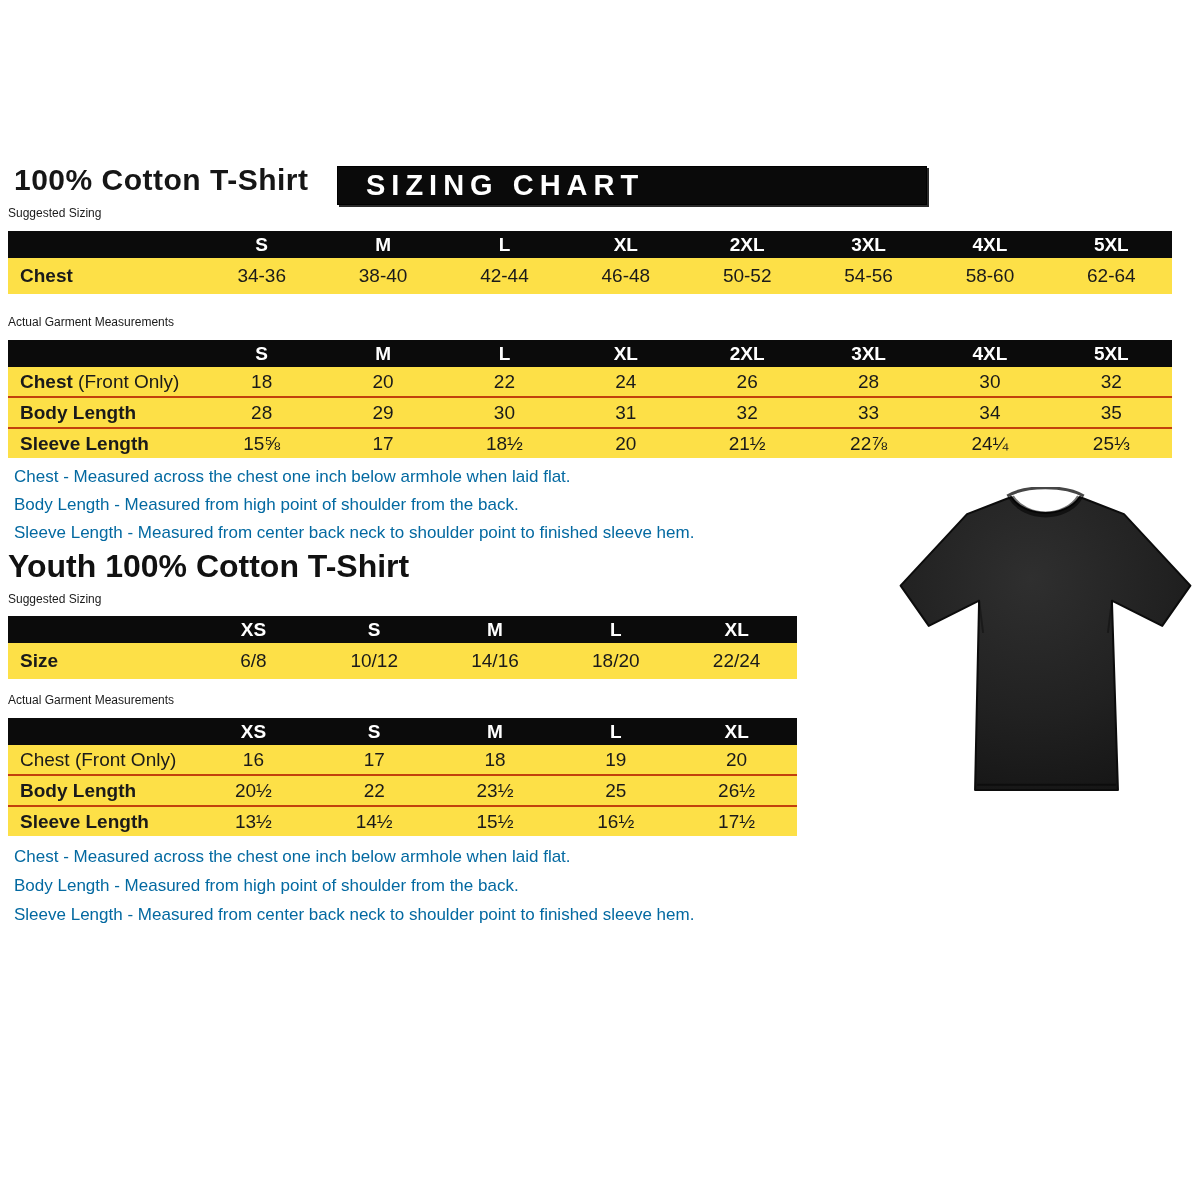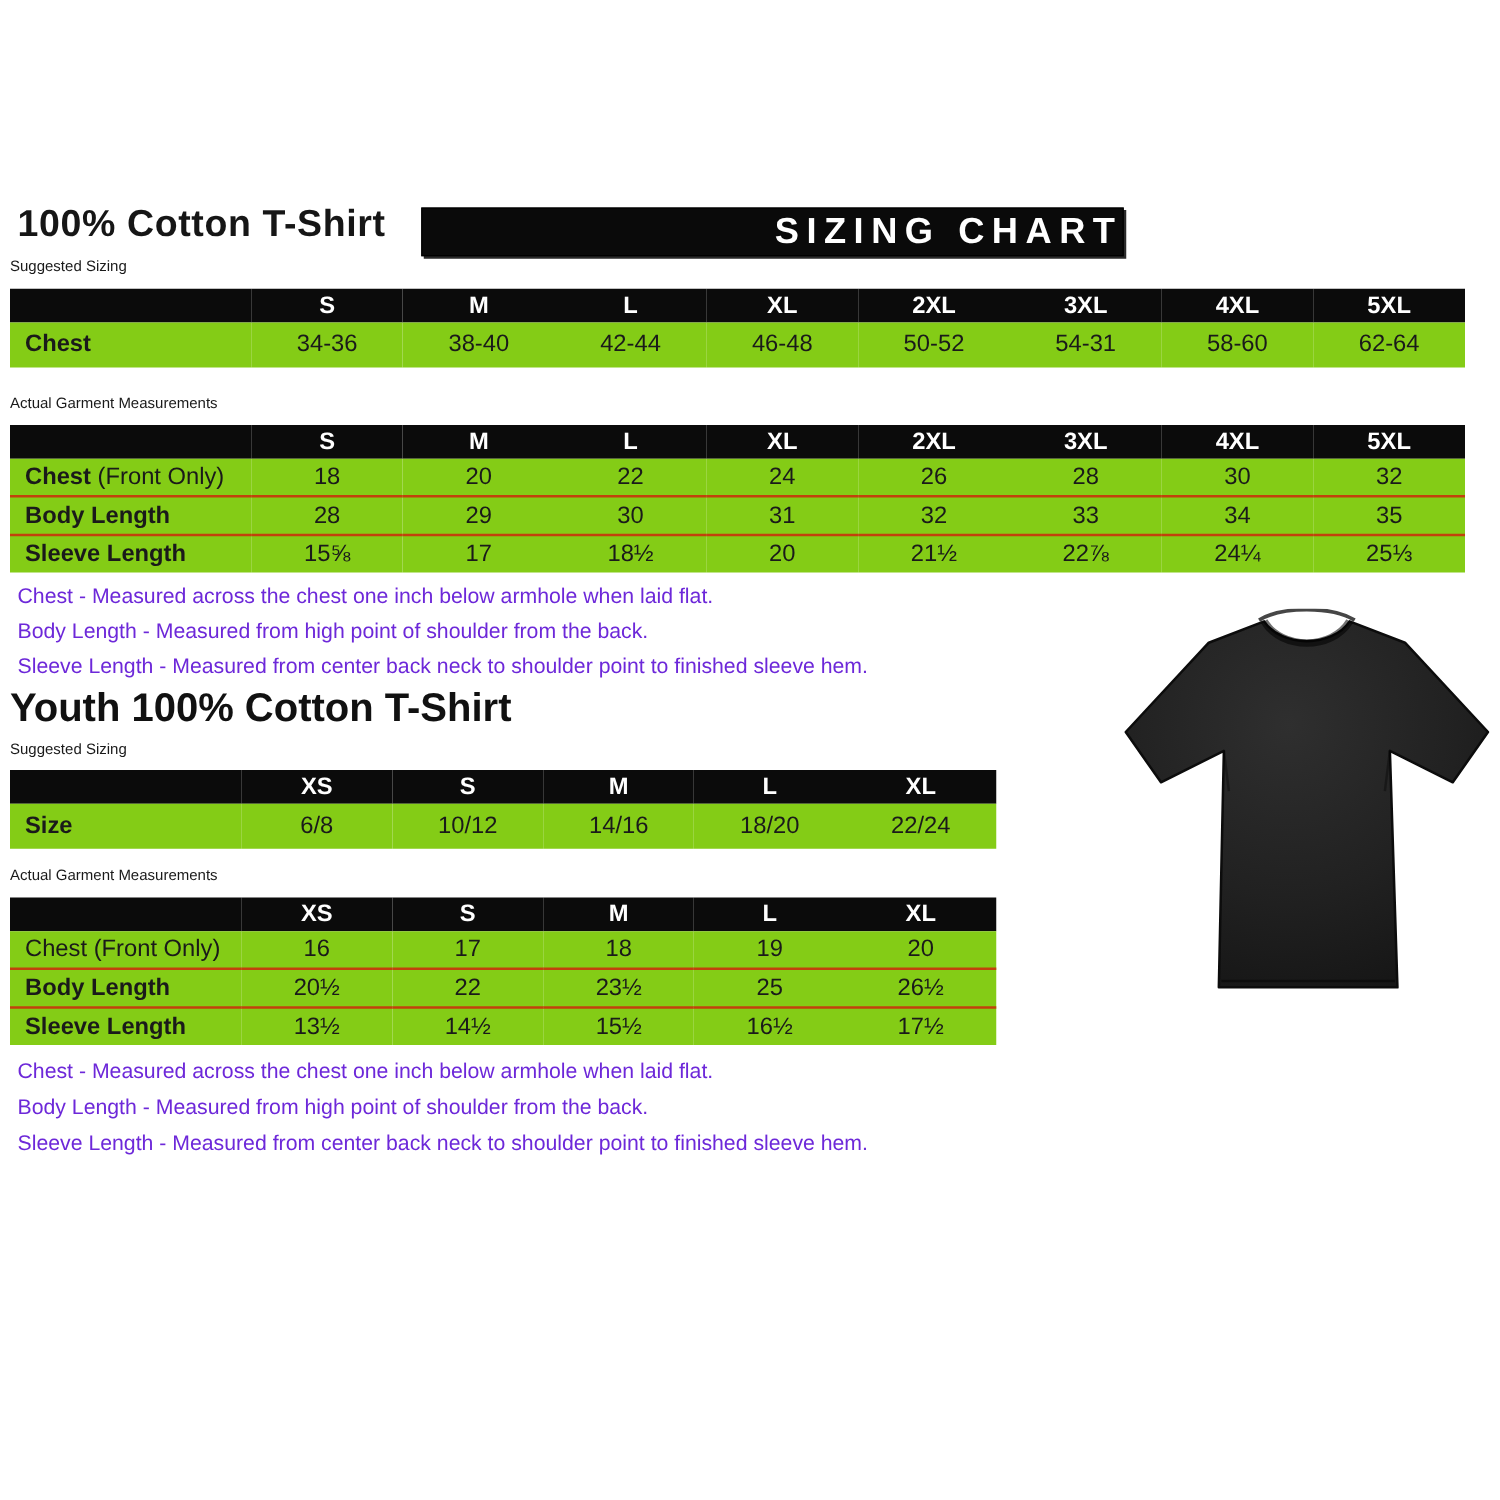--- a/index.html
+++ b/index.html
@@ -4,22 +4,22 @@
 <style>
   html,body{margin:0;padding:0;background:#ffffff;}
   .canvas{
     position:relative;width:1200px;height:1200px;background:#ffffff;overflow:hidden;
     font-family:"Liberation Sans",sans-serif;color:#1a1a1a;
   }
   
   .page-title{position:absolute;left:14px;top:163px;font-size:30px;font-weight:700;color:#161616;letter-spacing:.5px;}
   .banner{
     position:absolute;left:337px;top:166px;width:560px;height:37px;line-height:37px;
-    background:#0a0a0a;color:#ffffff;text-align:right;font-size:29px;font-weight:700;
-    letter-spacing:6px;border:1px solid #000;box-shadow:2px 2px 0 #2a2a2a;
+    background:#0a0a0a;color:#ffffff;text-align:left;font-size:29px;font-weight:700;
+    letter-spacing:6px;border:1px solid #000;box-shadow:2px 2px 0 #2a2a2a;padding-left:28px;
   }
   .section-label{position:absolute;font-size:12px;color:#1a1a1a;}
   #adult-suggested-label{left:8px;top:206px;}
   #adult-actual-label{left:8px;top:315px;}
   #youth-title{position:absolute;left:8px;top:548px;font-size:32px;font-weight:700;color:#111;}
   #youth-suggested-label{left:8px;top:592px;}
   #youth-actual-label{left:8px;top:693px;}
   
   .tbl{position:absolute;}
   #adult-suggested-table{left:8px;top:231px;width:1164px;}
@@ -28,28 +28,28 @@
   #youth-actual-table{left:8px;top:718px;width:789px;}
   .tbl table{width:100%;border-collapse:collapse;table-layout:fixed;}
   .tbl thead th{
     background:#0b0b0b;color:#ffffff;font-size:19px;font-weight:700;height:27px;
     text-align:center;vertical-align:middle;padding:0;
   }
   .adult-t .label-col{width:193px;}
   .youth-t .label-col{width:185px;}
   .tbl tbody td{
     font-size:19px;text-align:center;height:29px;vertical-align:middle;
-    color:#1a1a1a;padding:0;background:#84cc16;margin-top:41px;
+    color:#1a1a1a;padding:0;background:#fde047;margin-top:41px;
   }
   .suggested tbody td{height:36px;}
   .tbl td.row-label{text-align:left;padding-left:12px;}
   .tbl .b{font-weight:700;}
   .tbl tbody tr:not(:first-child) td{border-top:2px solid #c2410c;}
   
-  .notes{position:absolute;font-size:17px;color:#6d28d9;}
+  .notes{position:absolute;font-size:17px;color:#0369a1;}
   #adult-notes{left:14px;top:463px;}
   #adult-notes .note-line{line-height:28px;}
   #youth-notes{left:14px;top:842px;}
   #youth-notes .note-line{line-height:29px;}
   
   .tshirt{position:absolute;left:893px;top:487px;width:305px;height:322px;}
 </style>
 </head>
 <body>
 
@@ -77,21 +77,21 @@
           </tr>
         </thead>
         <tbody>
           <tr>
             <td class="row-label"><span class="b">Chest</span></td>
             <td>34-36</td>
             <td>38-40</td>
             <td>42-44</td>
             <td>46-48</td>
             <td>50-52</td>
-            <td>54-31</td>
+            <td>54-56</td>
             <td>58-60</td>
             <td>62-64</td>
           </tr>
         </tbody>
       </table>
     </div>
 
   <div class="section-label" id="adult-actual-label">Actual Garment Measurements</div>
 
   <div class="tbl adult-t" id="adult-actual-table">

